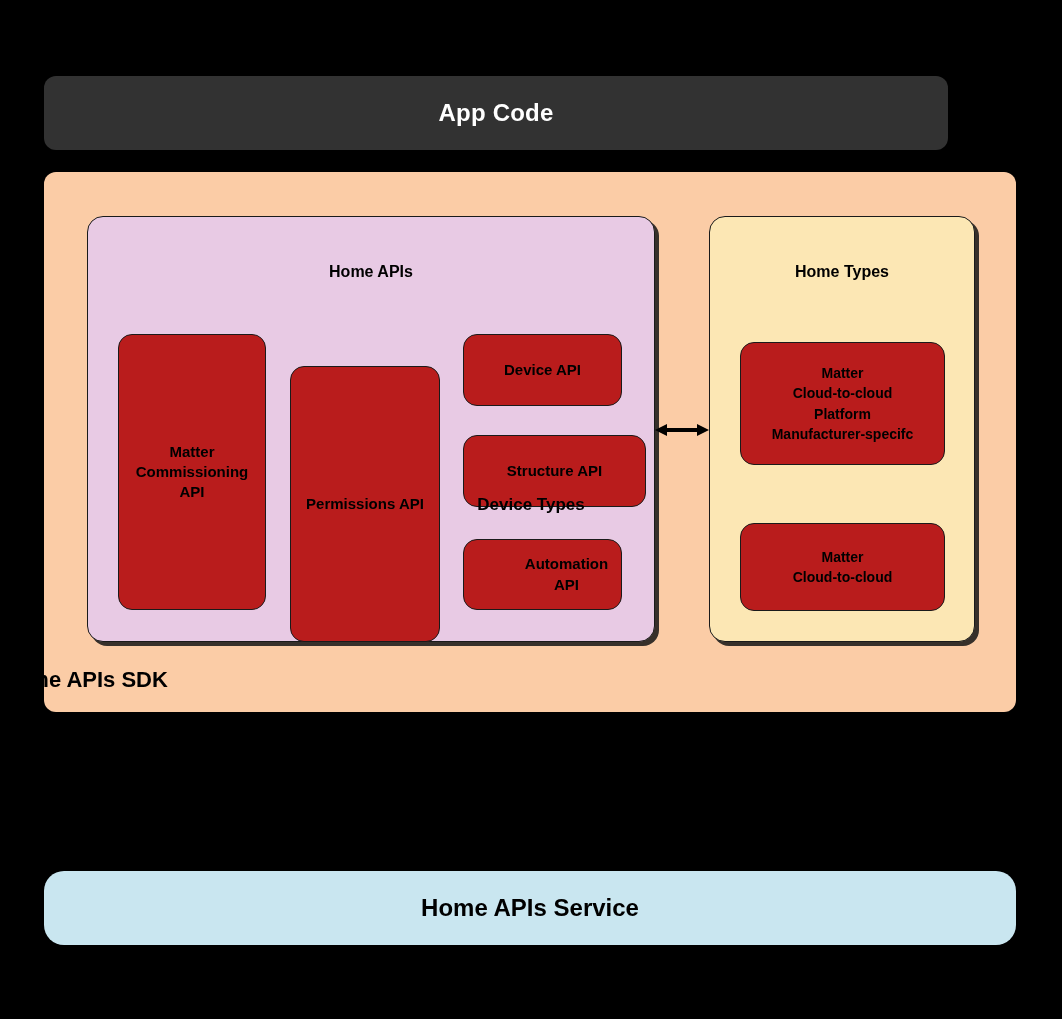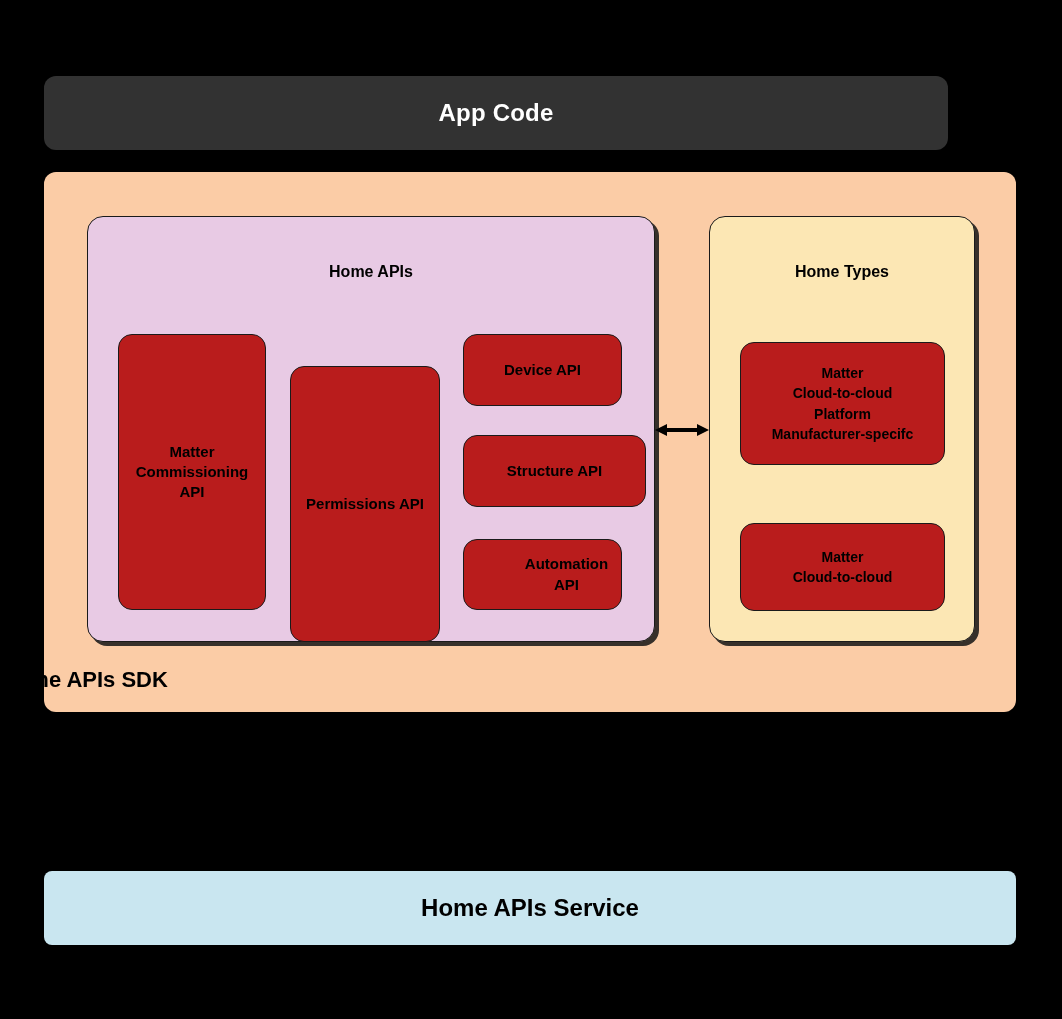--- a/index.html
+++ b/index.html
@@ -175,21 +175,21 @@
   }
 
   
   .service-bar {
     position: absolute;
     left: 44px;
     top: 871px;
     width: 972px;
     height: 74px;
     background: #C9E6F0;
-    border-radius: 8px;
+    border-radius: 20px;
     display: flex;
     align-items: center;
     justify-content: center;
   }
   .service-label {
     color: #000000;
     font-size: 24px;
     font-weight: bold;
   }
 </style>
@@ -239,20 +239,21 @@
     <div class="panel-title">Home Types</div>
   </div>
 
   <div class="card card-traits">
     <span class="card-label">Matter
 Cloud-to-cloud
 Platform
 Manufacturer-specifc</span>
   </div>
 
+  <div class="subsection-title device-types-title">Device Types</div>
   <div class="card card-device-types">
     <span class="card-label">Matter
 Cloud-to-cloud</span>
   </div>
 
   <div class="sdk-label">Home APIs SDK</div>
 
   <div class="service-bar">
     <span class="service-label">Home APIs Service</span>
   </div>

